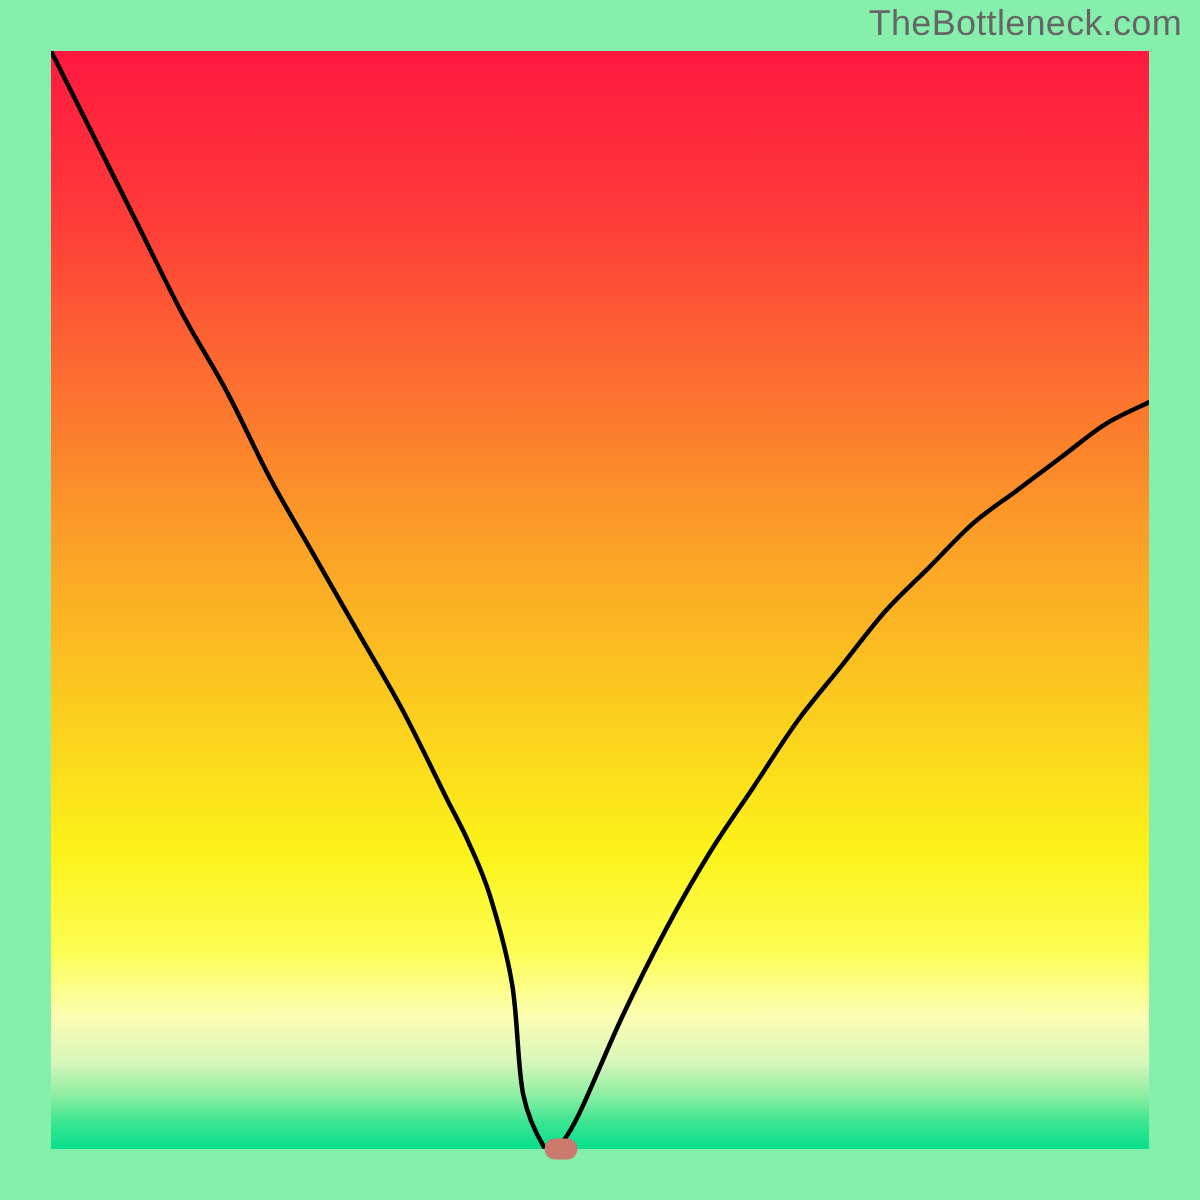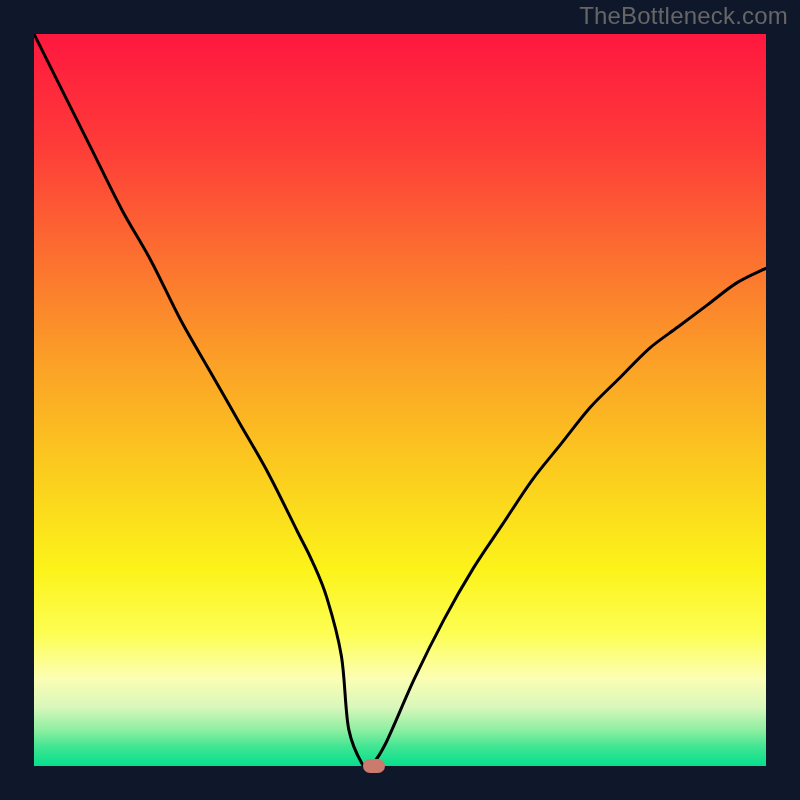--- a/index.html
+++ b/index.html
@@ -7,21 +7,21 @@
     padding: 0;
     width: 800px;
     height: 800px;
     overflow: hidden;
     font-family: Arial, Helvetica, sans-serif;
   }
   .frame {
     position: relative;
     width: 800px;
     height: 800px;
-    background: #0f172a;
+    background: #86efac;
   }
   .watermark {
     position: absolute;
     top: 2px;
     right: 12px;
     color: #666;
     font-size: 24px;
     font-weight: 500;
     letter-spacing: 0.2px;
     z-index: 10;

